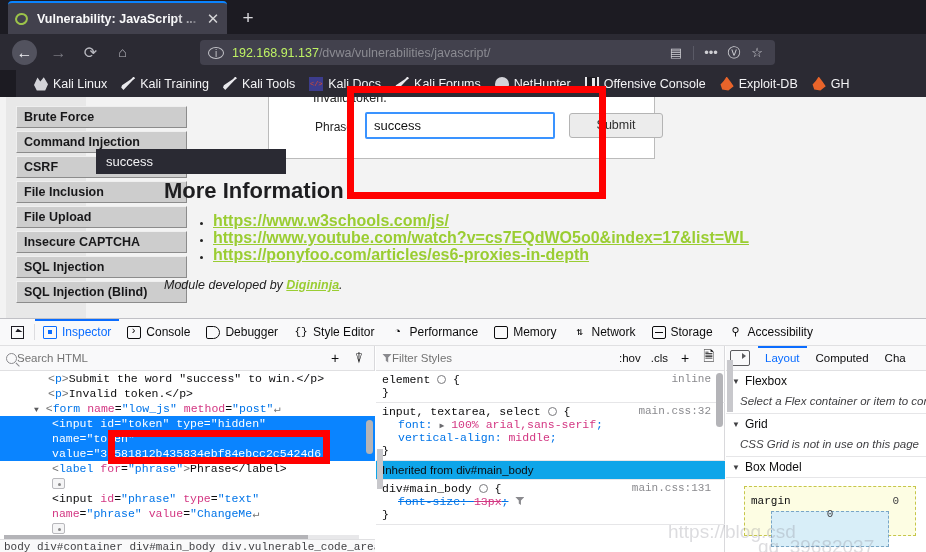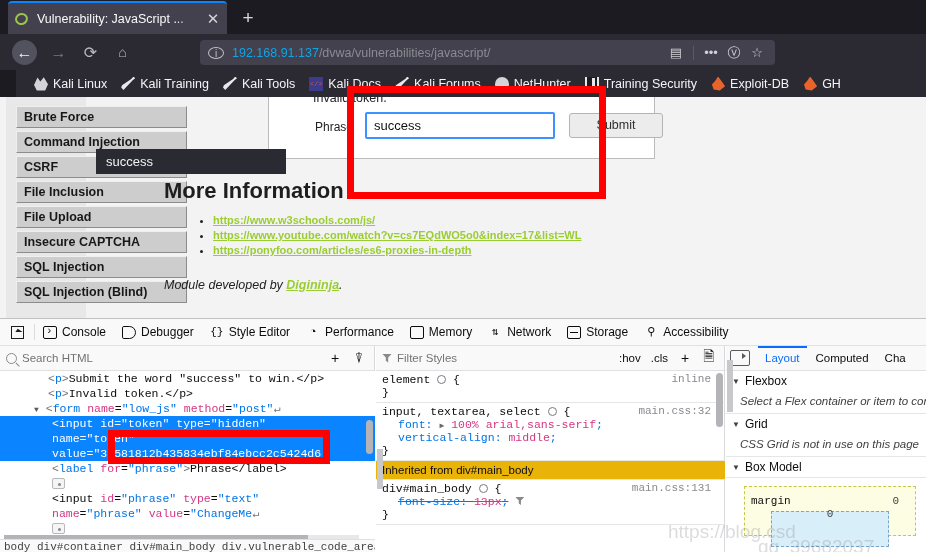--- a/index.html
+++ b/index.html
@@ -22,20 +22,21 @@
   }
   .tab-favicon { width:16px; height:16px; flex:0 0 16px; margin-right:7px; position:relative; }
   .tab-favicon .ring {
     position:absolute; left:1px; top:2px; width:13px; height:12px; border-radius:50%;
     border:2px solid #9cc34a; transform:rotate(-20deg);
   }
   .tab-title {
     flex:1 1 auto; color:#f9f9fa; font-size:12.5px; white-space:nowrap;
     overflow:hidden; -webkit-mask-image:linear-gradient(to right,#000 82%,transparent 100%);
             mask-image:linear-gradient(to right,#000 82%,transparent 100%);
+            font-weight:bold;
   }
   .tab-close { flex:0 0 16px; color:#d6d6d8; font-size:15px; line-height:1; text-align:center; }
   .newtab {
     position:absolute; left:236px; top:6px; width:24px; height:24px;
     color:#d8d8dc; font-size:19px; line-height:23px; text-align:center;
   }
 
   .navbar { position:absolute; left:0; top:34px; width:926px; height:36px; background:#2b2a33; }
   .navbtn {
     position:absolute; top:6px; width:25px; height:25px; border-radius:50%;
@@ -46,21 +47,21 @@
   .navbtn.rel  { left:78px; }
   .navbtn.home { left:110px; font-size:14px; }
 
   .urlbar {
     position:absolute; left:200px; top:6px; width:575px; height:25px;
     background:#42414d; border-radius:4px; display:flex; align-items:center; padding:0 8px;
   }
   .url-info { flex:0 0 16px; color:#c3c3c8; font-size:10px; text-align:center;
     border:1px solid #c3c3c8; border-radius:50%; width:12px; height:12px; line-height:11px; margin-right:8px; }
   .url-text { font-size:12.5px; color:#8b8b92; white-space:nowrap; }
-  .url-text b { color:#0ea5e9; font-weight:400; }
+  .url-text b { color:#bef264; font-weight:400; }
   .urlbar-icons { margin-left:auto; display:flex; align-items:center; gap:3px; color:#cfcfd4; }
   .urlbar-icons .ic { width:20px; text-align:center; font-size:13px; }
   .urlbar-icons .sep { width:1px; height:14px; background:#5a5a66; margin:0 4px; }
 
   .bookmarks {
     position:absolute; left:16px; top:70px; width:926px; height:27px; background:#2b2a33;
     display:flex; align-items:center; padding-left:12px; gap:2px; overflow:hidden;
   }
   .bm { display:flex; align-items:center; gap:5px; padding:2px 6px; white-space:nowrap; }
   .bm-label { color:#f4f4f6; font-size:12.5px; }
@@ -110,21 +111,21 @@
     position:absolute; left:96px; top:52px; width:190px; height:25px;
     background:#2a2a33; color:#f2f2f4; font-size:13px; line-height:25px; padding-left:10px;
   }
 
   .more-info {
     position:absolute; left:164px; top:81px; font-size:22px; font-weight:bold;
     color:#1e1e20; font-family:"Liberation Sans", sans-serif;
   }
   .bullets { position:absolute; left:195px; top:116px; margin:0; padding:0 0 0 18px; list-style:disc; }
   .bullets li { color:#222; font-size:11.5px; line-height:15px; }
-  .bullets li a { color:#9acd32; font-weight:bold; text-decoration:underline; font-size:11px; }
+  .bullets li a { color:#9acd32; font-weight:bold; text-decoration:underline; font-size:16px; }
   .modnote { position:absolute; left:164px; top:181px; font-size:12.5px; font-style:italic; color:#222; }
   .modnote a { color:#9acd32; font-weight:bold; text-decoration:underline; font-style:italic; }
 
   
   #devtools { position:absolute; left:0; top:318px; width:926px; height:234px; background:#fff;
     border-top:1px solid #c0c0c5; }
   .dt-toolbar { position:absolute; left:0; top:0; width:926px; height:27px; background:#f9f9fa;
     border-bottom:1px solid #e0e0e2; display:flex; align-items:center; }
   .picker { width:34px; height:27px; display:flex; align-items:center; justify-content:center; }
   .picker-box { width:13px; height:13px; border:1.6px solid #1c1b22; position:relative; }
@@ -148,21 +149,21 @@
 
   .dt-cols { position:absolute; left:0; top:27px; width:926px; height:207px; }
   .col-dom { position:absolute; left:0; top:0; width:375px; height:207px; background:#fff;
      border-right:1px solid #d9d9dc; }
   .col-rules { position:absolute; left:376px; top:0; width:349px; height:207px; background:#fff;
      border-right:1px solid #d9d9dc; }
   .col-layout { position:absolute; left:726px; top:0; width:200px; height:207px; background:#fff; }
 
   .subbar { height:25px; background:#f9f9fa; border-bottom:1px solid #e0e0e2;
      display:flex; align-items:center; padding:0 6px; gap:6px; }
-  .search-html { display:flex; align-items:center; gap:5px; flex:1 1 auto; color:#737373; font-size:11.5px; }
+  .search-html { display:flex; align-items:center; flex:1 1 auto; color:#737373; font-size:11.5px; }
   .mag { width:11px; height:11px; border:1.4px solid #8a8a8e; border-radius:50%; position:relative; flex:0 0 11px; }
   .mag:after { content:""; position:absolute; right:-4px; bottom:-3px; width:5px; height:1.4px;
      background:#8a8a8e; transform:rotate(45deg); }
   .sb-btn { font-size:14px; color:#0c0c0d; width:18px; text-align:center; }
   .sb-txt { font-size:11.5px; color:#0c0c0d; padding:0 2px; }
   .funnel { width:10px; height:9px; flex:0 0 10px;
      background:#8a8a8e; clip-path:polygon(0 0,100% 0,62% 45%,62% 100%,38% 80%,38% 45%); }
 
   .domtree { position:absolute; left:0; top:25px; width:375px; height:182px;
      font-family:"Liberation Mono", monospace; font-size:11.5px; line-height:15px;
@@ -187,21 +188,21 @@
      font-family:"Liberation Mono", monospace; font-size:11px; line-height:14px;
      color:#3f3f42; padding-left:4px; white-space:nowrap; }
 
   .rules { position:absolute; left:0; top:25px; width:349px; height:182px; overflow:hidden;
      font-family:"Liberation Mono", monospace; font-size:11.5px; color:#0c0c0d; }
   .rule { border-bottom:1px solid #e6e6e8; padding:2px 6px 3px 6px; position:relative; }
   .rule .src { position:absolute; right:14px; top:2px; color:#8a8a8e; font-size:11px; }
   .sel-el { color:#0c0c0d; }
   .prop { color:#0074e8; padding-left:16px; display:block; }
   .pval { color:#d33682; }
-  .inh-header { background:#eab308; border-bottom:1px solid #e6e6e8; padding:3px 6px;
+  .inh-header { background:#0ea5e9; border-bottom:1px solid #e6e6e8; padding:3px 6px;
      font-family:"Liberation Sans", sans-serif; font-size:11.5px; color:#0c0c0d; }
   .strike { text-decoration:line-through; }
   .rules-vscroll { position:absolute; right:2px; top:2px; width:7px; height:54px; background:#b4b4b8; border-radius:4px; }
   .rules-vscroll2 { position:absolute; left:1px; top:78px; width:6px; height:40px; background:#c8c8cc; }
   .gearic { display:inline-block; width:9px; height:9px; border:1.4px solid #7a7a7e;
      border-radius:50%; vertical-align:-1px; }
   .triang { color:#6a6a6e; font-size:8px; }
   .funnel2 { display:inline-block; width:9px; height:8px; background:#8a8a8e; vertical-align:0px;
      clip-path:polygon(0 0,100% 0,62% 45%,62% 100%,38% 80%,38% 45%); }
 
@@ -295,21 +296,21 @@
     <div class="bm">
       <span class="bm-ic wrench"></span>
       <span class="bm-label">Kali Forums</span>
     </div>
     <div class="bm">
       <span class="bm-ic nh"></span>
       <span class="bm-label">NetHunter</span>
     </div>
     <div class="bm">
       <span class="bm-ic offsec"></span>
-      <span class="bm-label">Training Security</span>
+      <span class="bm-label">Offensive Console</span>
     </div>
     <div class="bm">
       <span class="bm-ic flame"></span>
       <span class="bm-label">Exploit-DB</span>
     </div>
     <div class="bm">
       <span class="bm-ic flame"></span>
       <span class="bm-label">GH</span>
     </div>
   </div>
@@ -347,20 +348,24 @@
   <div class="modnote"><span>Module developed by </span><a href="#">Digininja</a><span>.</span></div>
 </div>
 
 <div id="devtools">
 
   <div class="dt-toolbar">
     <div class="picker">
         <span class="picker-box"></span>
       </div>
     <div class="tbsep"></div>
+    <div class="dt-tab active">
+      <span class="dt-ic ic-inspect"></span>
+      <span>Inspector</span>
+    </div>
     <div class="dt-tab">
       <span class="dt-ic ic-console"></span>
       <span>Console</span>
     </div>
     <div class="dt-tab">
       <span class="dt-ic ic-debugger"></span>
       <span>Debugger</span>
     </div>
     <div class="dt-tab">
       <span class="dt-ic">{}</span>

